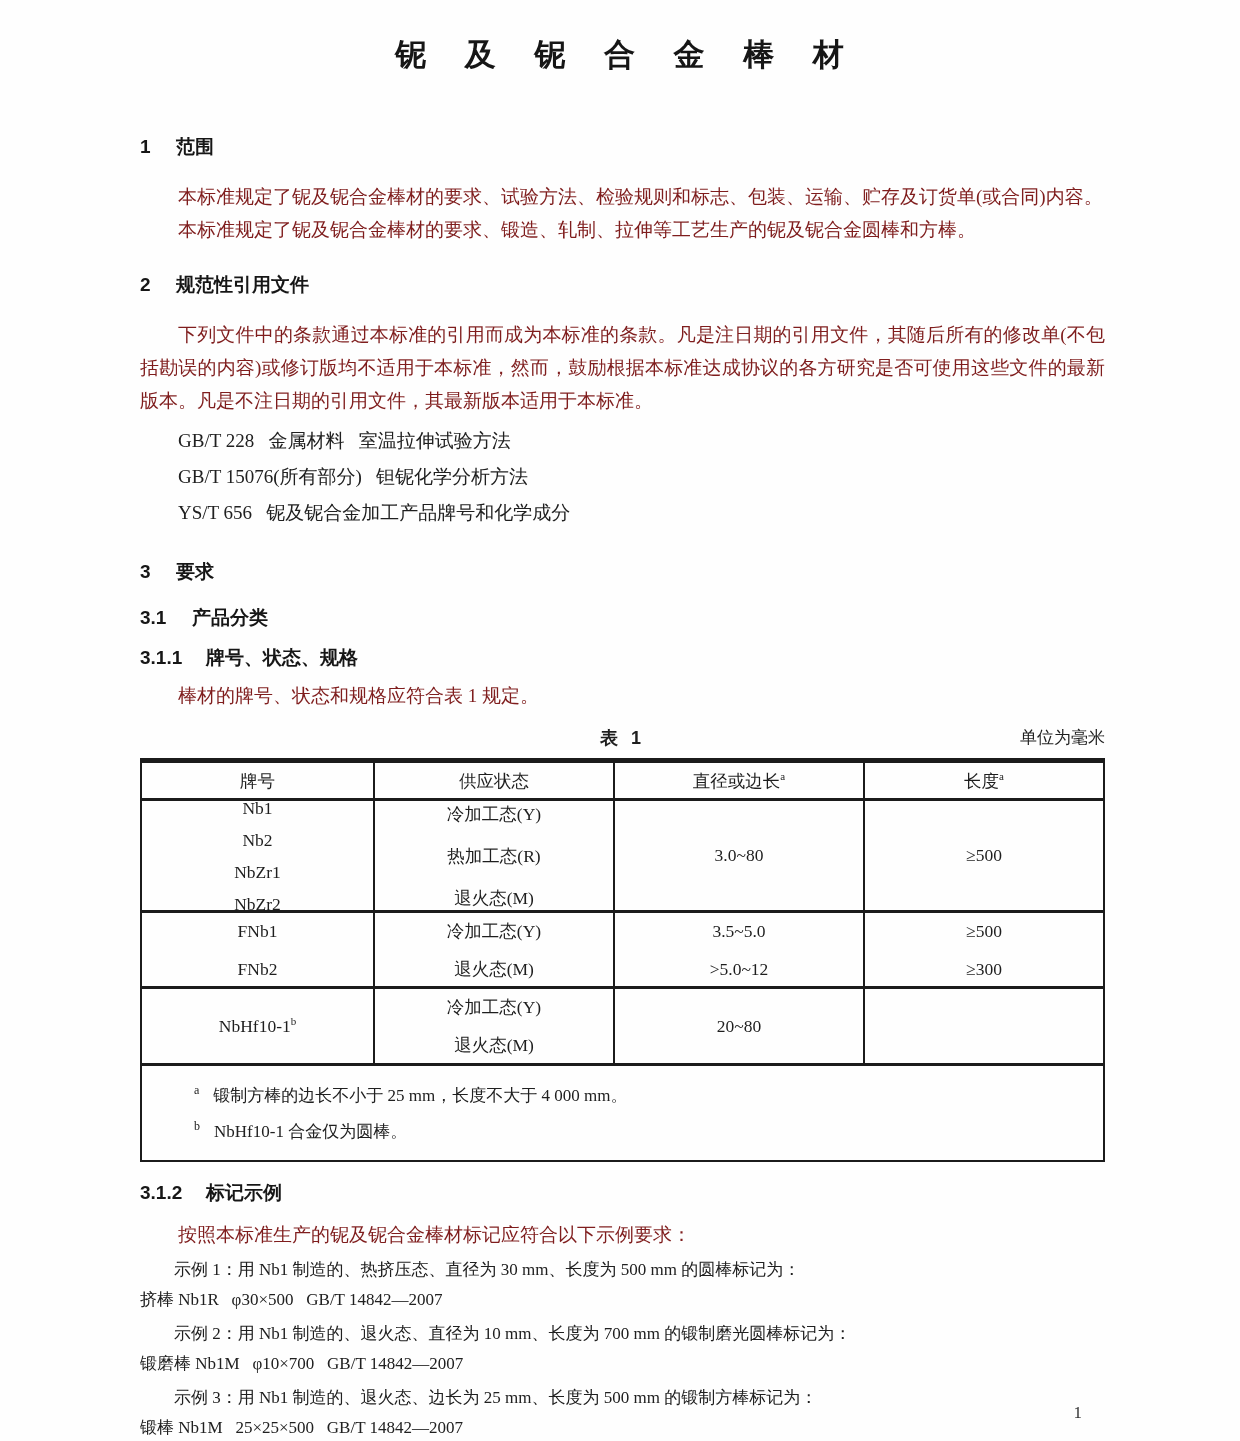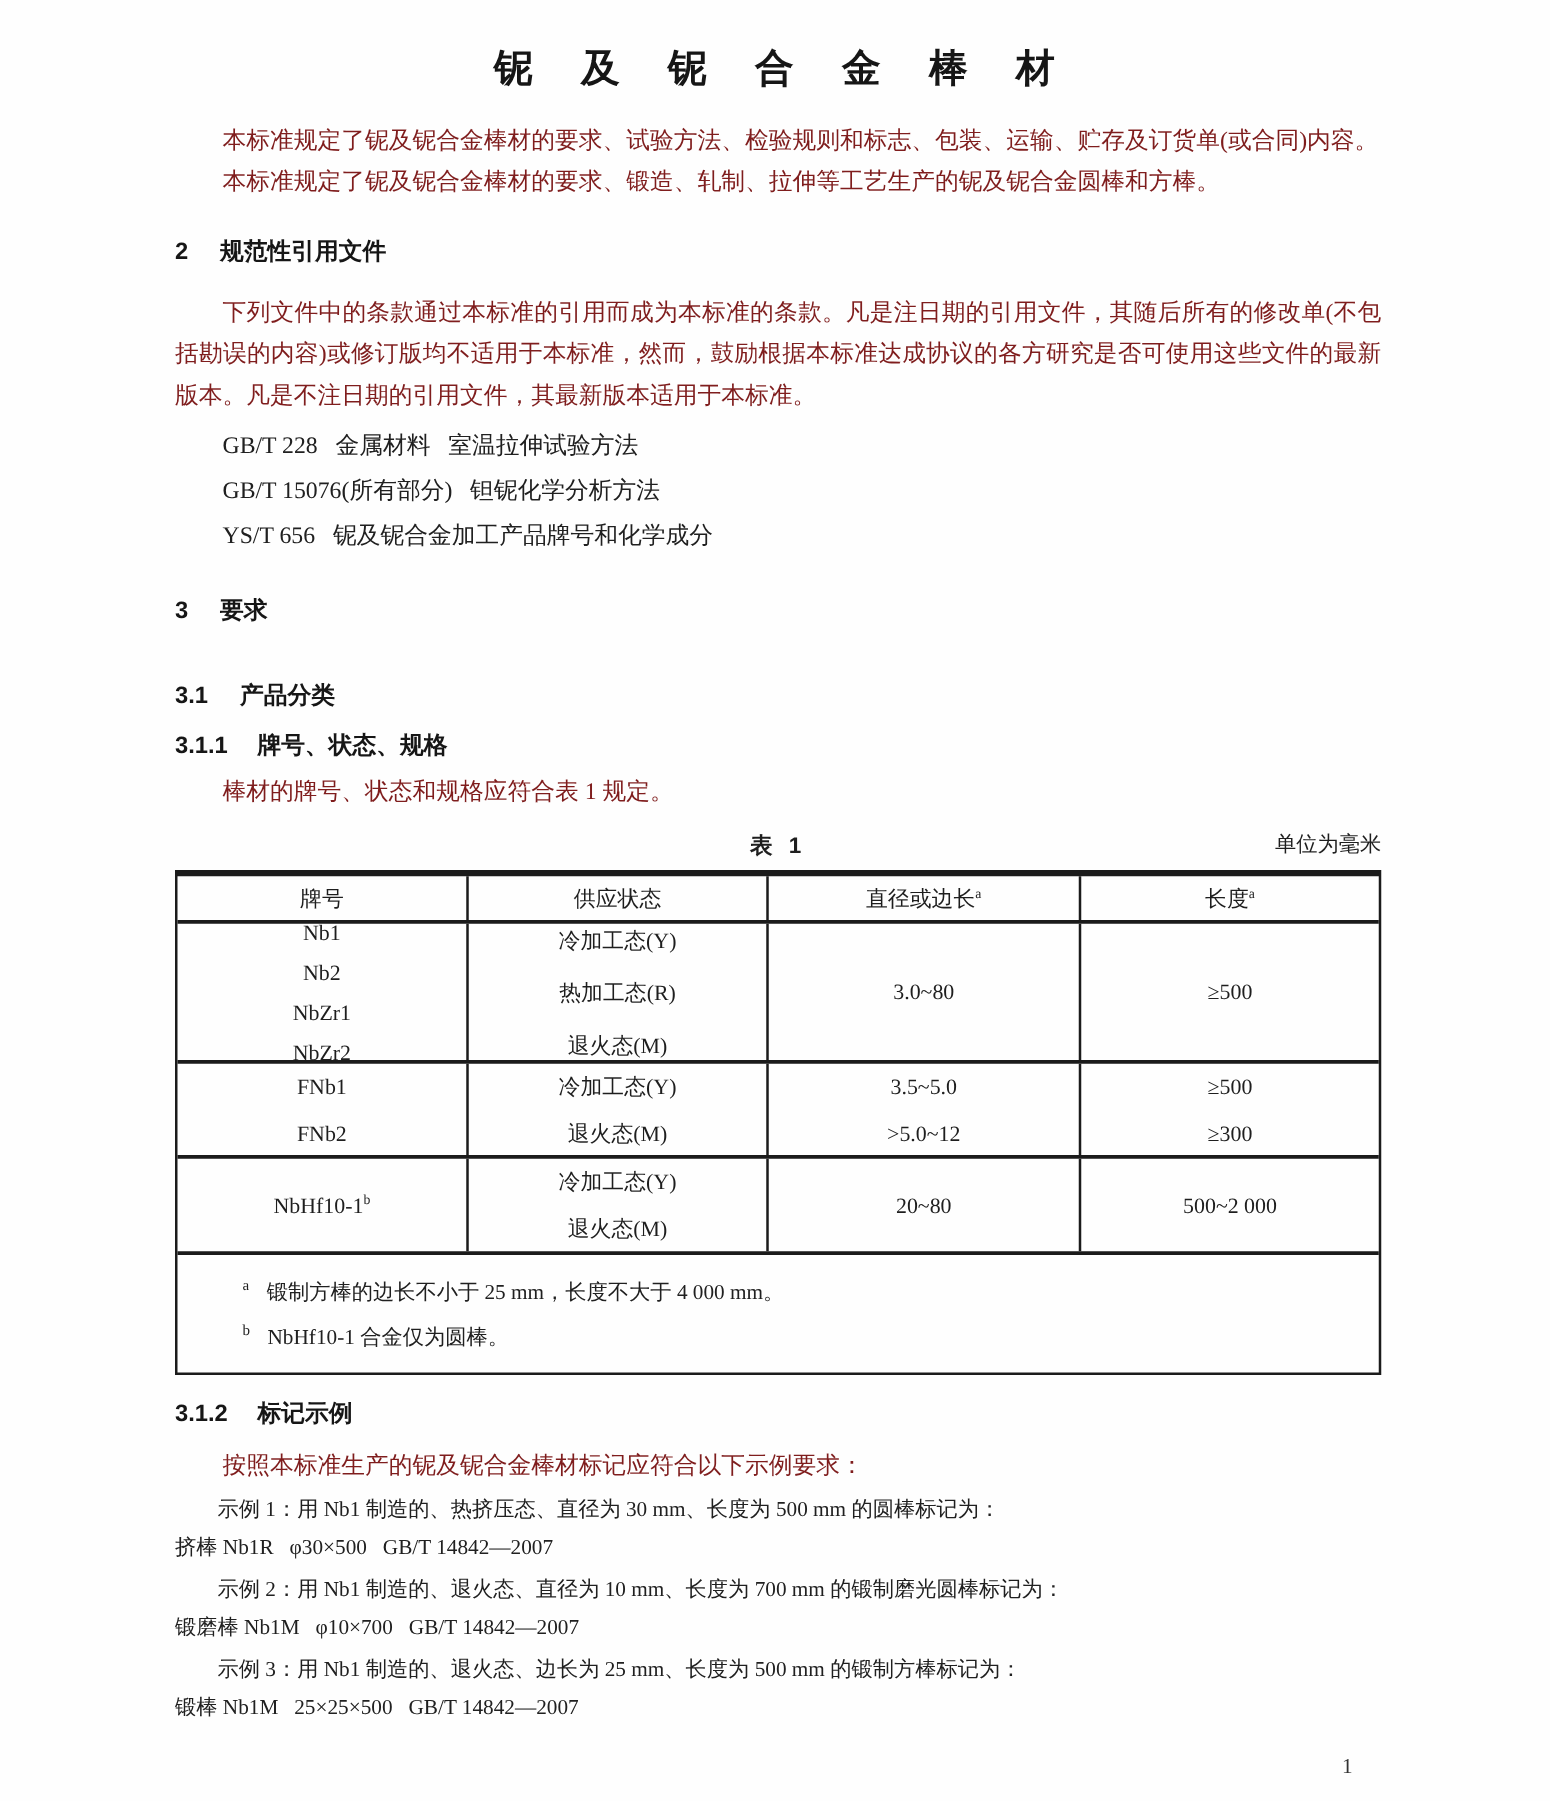--- a/index.html
+++ b/index.html
@@ -50,21 +50,21 @@
   .s2-h { margin-top: 26px; }
   .ref-line {
     font-size: 19px;
     line-height: 36px;
     padding-left: 2em;
     white-space: pre-wrap;
     color: #202020;
   }
   .refs { margin-top: 6px; }
   .s3-h { margin-top: 28px; }
-  .s31-h { margin-top: 42px; }
+  .s31-h { margin-top: 20px; }
   .s311-h { margin-top: 14px; }
   .tbl-intro { margin-top: 8px; }
   .caption-row {
     margin-top: 14px;
     display: flex;
     align-items: flex-start;
     justify-content: space-between;
     height: 26px;
   }
   .caption-left { width: 30%; }
@@ -153,20 +153,23 @@
   }
 </style>
 </head>
 <body>
 
 <div class="page">
   <div class="content">
 
     <div class="doc-title">铌 及 铌 合 金 棒 材</div>
 
+    <div class="h2 s1-h">
+      <span class="hnum">1</span><span>范围</span>
+    </div>
     <p class="para p-after-h">本标准规定了铌及铌合金棒材的要求、试验方法、检验规则和标志、包装、运输、贮存及订货单(或合同)内容。</p>
     <p class="para">本标准规定了铌及铌合金棒材的要求、锻造、轧制、拉伸等工艺生产的铌及铌合金圆棒和方棒。</p>
 
     <div class="h2 s2-h">
       <span class="hnum">2</span><span>规范性引用文件</span>
     </div>
     <p class="para p-after-h">下列文件中的条款通过本标准的引用而成为本标准的条款。凡是注日期的引用文件，其随后所有的修改单(不包括勘误的内容)或修订版均不适用于本标准，然而，鼓励根据本标准达成协议的各方研究是否可使用这些文件的最新版本。凡是不注日期的引用文件，其最新版本适用于本标准。</p>
     <div class="refs">
       <p class="ref-line">GB/T 228   金属材料   室温拉伸试验方法</p>
       <p class="ref-line">GB/T 15076(所有部分)   钽铌化学分析方法</p>
@@ -248,23 +251,20 @@
       <div class="t-row r3">
         <div class="t-cell c1">
           <div><span>NbHf10-1</span><sup class="mark">b</sup></div>
         </div>
         <div class="t-cell c2">
           <div class="line-md">冷加工态(Y)</div>
           <div class="line-md">退火态(M)</div>
         </div>
         <div class="t-cell c3">
           <div>20~80</div>
-        </div>
-        <div class="t-cell c4 last">
-          <div>500~2 000</div>
         </div>
       </div>
 
       <div class="t-foot">
         <div class="fn-line">
           <sup class="mark">a</sup><span>锻制方棒的边长不小于 25 mm，长度不大于 4 000 mm。</span>
         </div>
         <div class="fn-line">
           <sup class="mark">b</sup><span>NbHf10-1 合金仅为圆棒。</span>
         </div>

